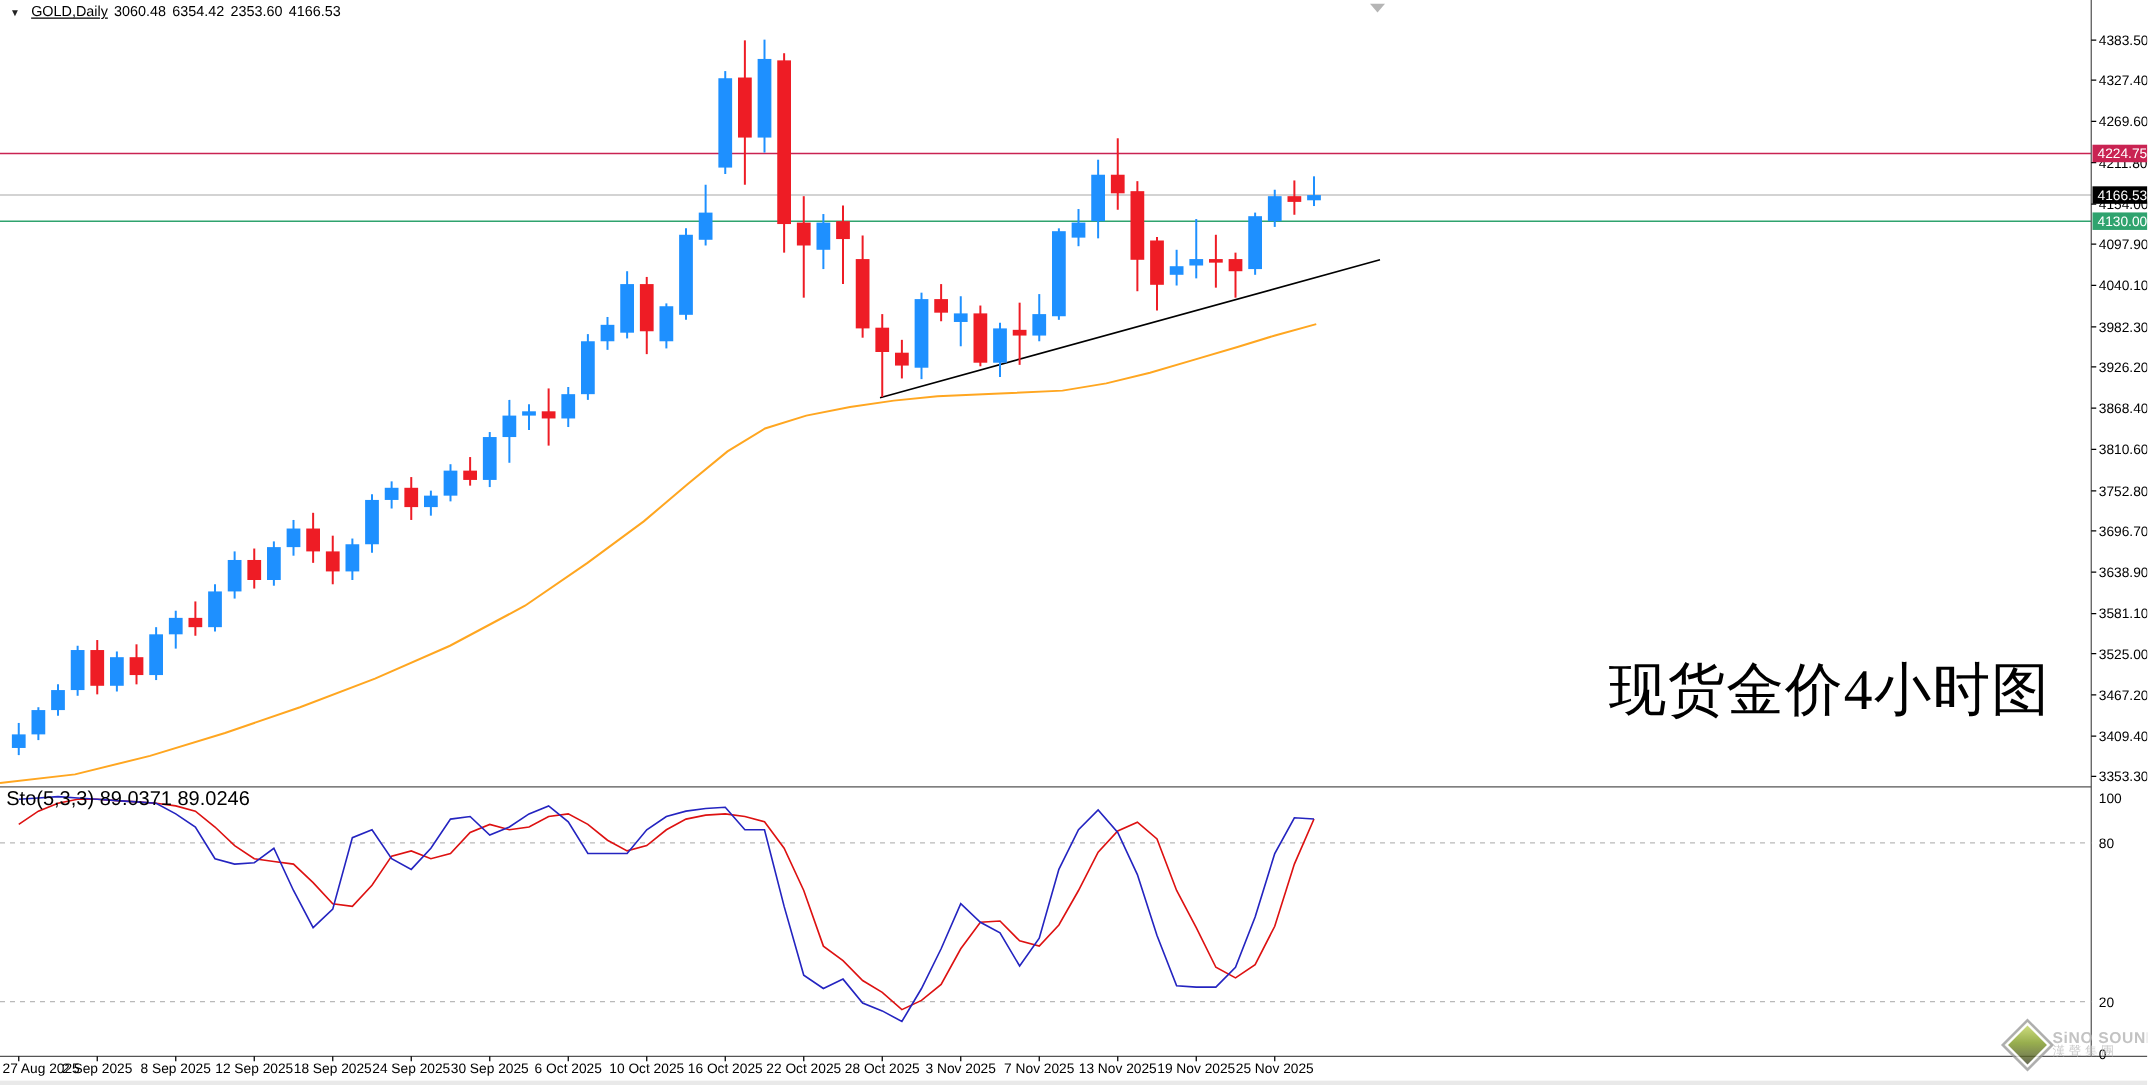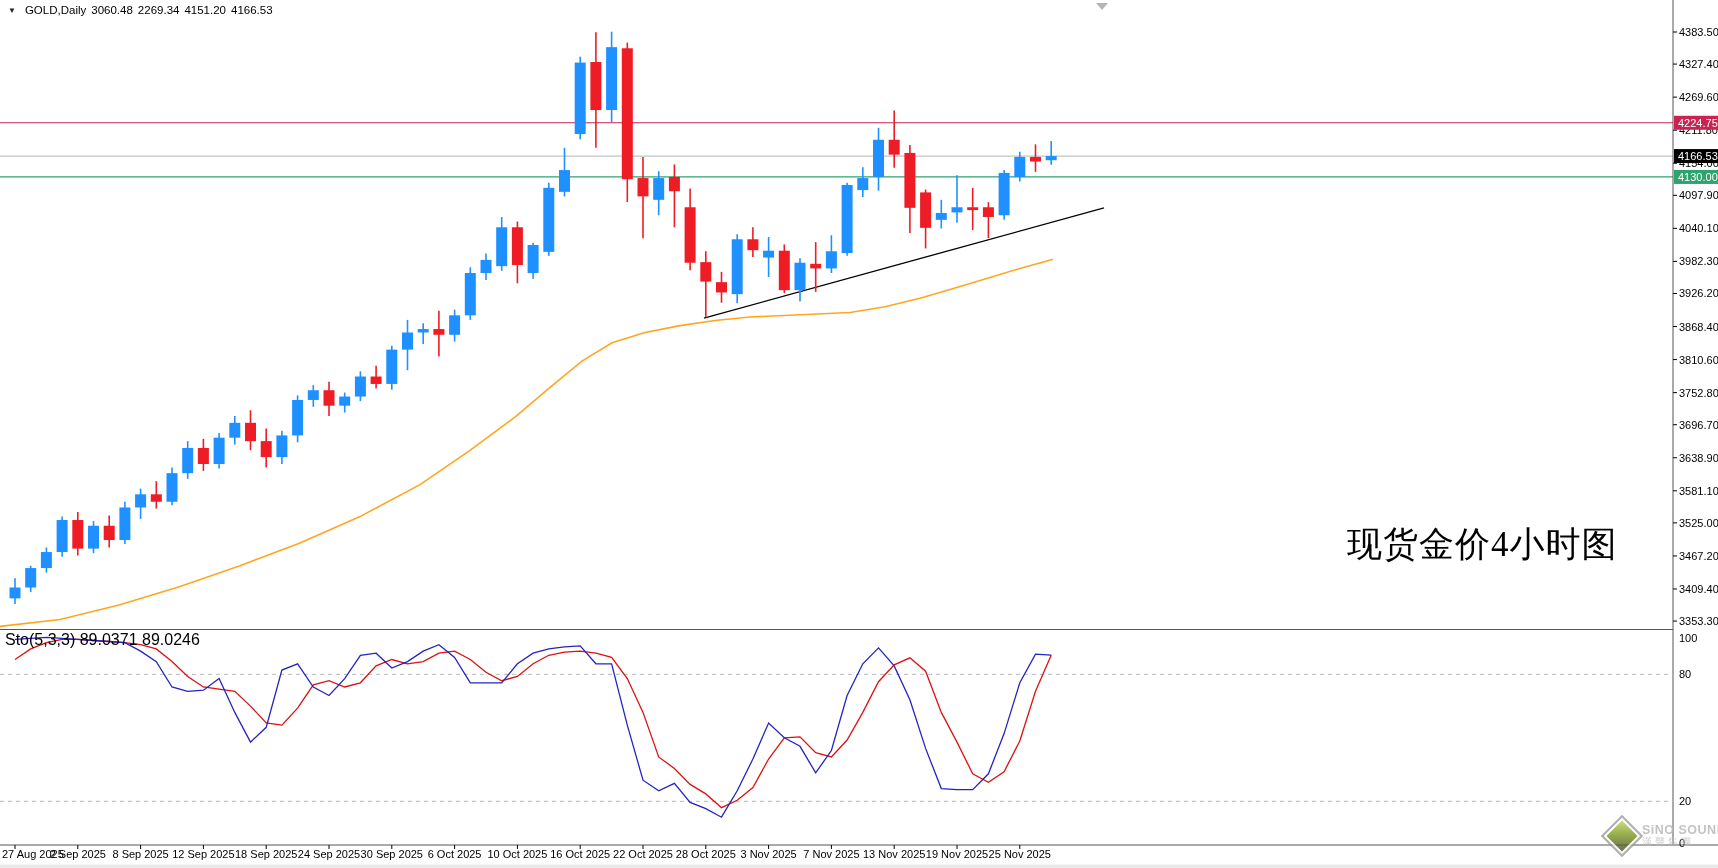--- a/index.html
+++ b/index.html
@@ -1,23 +1,23 @@
 <!DOCTYPE html>
 <html><head>
 <meta charset="utf-8">
 <style>
   html,body{margin:0;padding:0;background:#fff;}
   #stage{position:relative;width:1718px;height:868px;background:#ffffff;overflow:hidden;
          font-family:"Liberation Sans",sans-serif;}
   #chart-svg{position:absolute;left:0;top:0;}
   .hdr{position:absolute;left:8px;top:4px;font-size:11.5px;color:#000;display:flex;gap:5px;align-items:center;}
   .hdr .tri{font-size:8px;color:#222;margin-right:4px;cursor:pointer;}
-  .hdr b{font-weight:normal;}
+  .hdr b{font-weight:normal;text-decoration:underline;}
   .sto-label{position:absolute;left:5px;top:631px;font-size:16px;color:#000;}
-  .caption{position:absolute;left:1347px;top:521px;width:360px;font-size:35px;color:#000;
+  .caption{position:absolute;left:1287px;top:521px;width:360px;font-size:46px;color:#000;
            font-family:"Liberation Serif",serif;letter-spacing:1px;white-space:nowrap;}
   .wm{position:absolute;left:1607px;top:821px;width:108px;opacity:.8;display:flex;align-items:center;gap:5px;}
   .wm .diamond{width:26px;height:26px;transform:rotate(45deg);flex:0 0 auto;
        background:linear-gradient(135deg,#cfe06a 0%,#7f9b23 45%,#3a3a2c 100%);
        border:2px solid #9a9a9a;box-shadow:inset 0 0 0 2px #fff;}
   .wm .txt{line-height:1.05;}
   .wm .l1{font-size:12.5px;font-weight:bold;color:#b4b4b4;letter-spacing:.5px;white-space:nowrap;}
   .wm .l2{font-size:10px;color:#bdbdbd;letter-spacing:3px;white-space:nowrap;}
   text{font-family:"Liberation Sans",sans-serif;}
 </style>
@@ -256,22 +256,22 @@
       <line x1="957" y1="845" x2="957" y2="849" stroke="#000" stroke-width="1"></line>
       <text x="957" y="858" font-size="11" fill="#000" text-anchor="middle">19 Nov 2025</text>
       <line x1="1019.8" y1="845" x2="1019.8" y2="849" stroke="#000" stroke-width="1"></line>
       <text x="1019.8" y="858" font-size="11" fill="#000" text-anchor="middle">25 Nov 2025</text>
     </svg>
 
   <div class="hdr">
     <span class="tri">▼</span>
     <b>GOLD,Daily</b>
     <span>3060.48</span>
-    <span>2269.34</span>
-    <span>4151.20</span>
+    <span>6354.42</span>
+    <span>2353.60</span>
     <span>4166.53</span>
   </div>
 
   <div class="sto-label">Sto(5,3,3) 89.0371 89.0246</div>
 
   <div class="caption">现货金价4小时图</div>
 
   <div class="wm">
     <div class="diamond"></div>
     <div class="txt">

